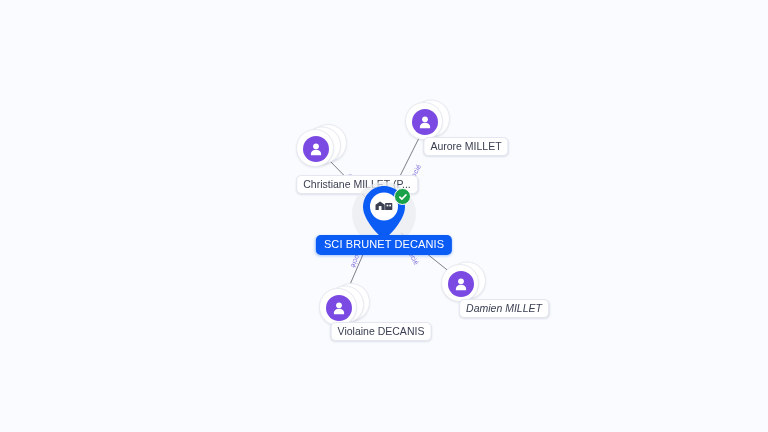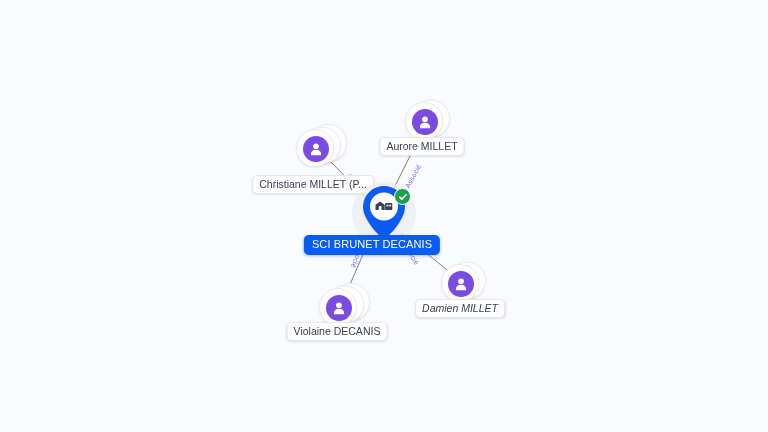--- a/index.html
+++ b/index.html
@@ -62,20 +62,21 @@
     transform: translate(-50%, 0);
     background: #ffffff;
     border: 1px solid #e4e7f0;
     border-radius: 5px;
     padding: 2px 6px 3px 6px;
     font-size: 10.5px;
     line-height: 12px;
     color: #3b4052;
     white-space: nowrap;
     box-shadow: 0 1px 2px rgba(40,50,90,.13);
+    margin-left: 44px;
   }
 
   
   #company {
     position: absolute;
     width: 0; height: 0;
   }
   .halo {
     position: absolute;
     left: -32px; top: -32px;
@@ -219,15 +220,15 @@
         </g>
       </svg>
     </div>
     <div class="badge">
       <svg viewBox="0 0 12 12">
         <path d="M2.2 6.2 L4.6 8.6 L9.6 3.4" fill="none" stroke="#ffffff" stroke-width="1.9" stroke-linecap="round" stroke-linejoin="round"></path>
       </svg>
     </div>
   </div>
 
-  <div id="company-label" style="left: 372px; top: 235px; background: rgb(11, 92, 245); color: rgb(255, 255, 255);">SCI BRUNET DECANIS</div>
+  <div id="company-label" style="left: 384px; top: 235px; background: rgb(11, 92, 245); color: rgb(255, 255, 255);">SCI BRUNET DECANIS</div>
 
 </div>
 
 </body></html>

